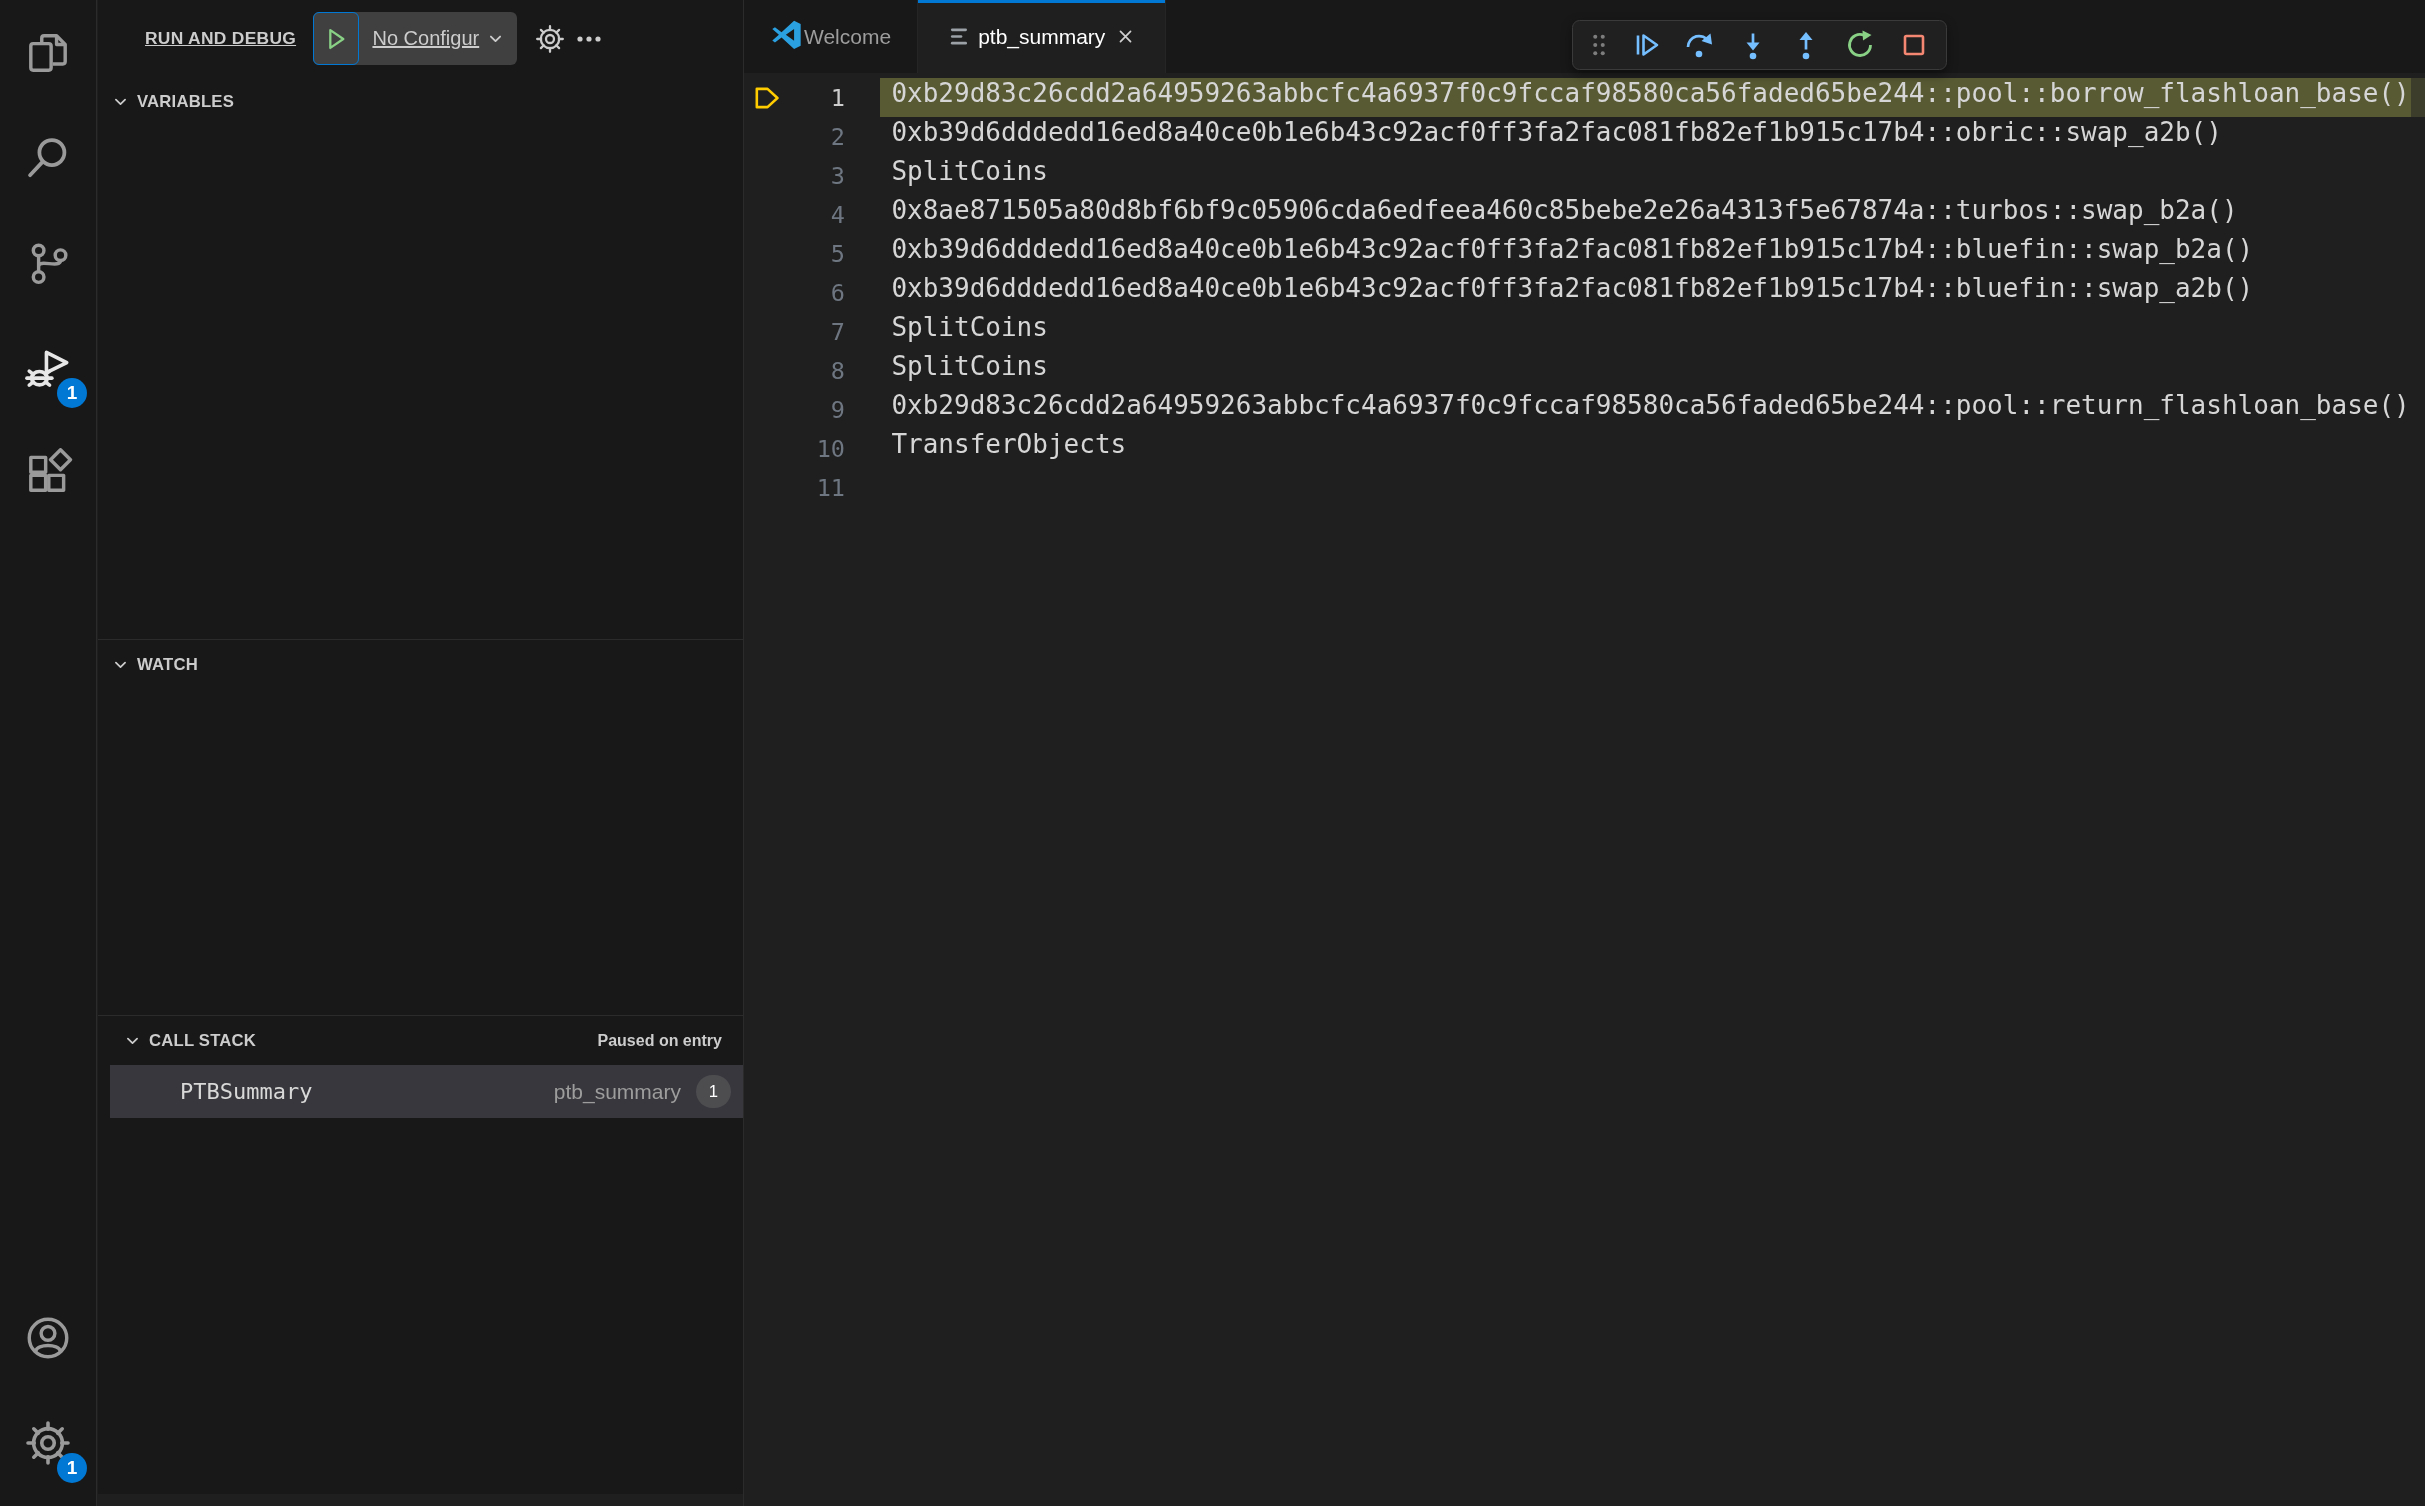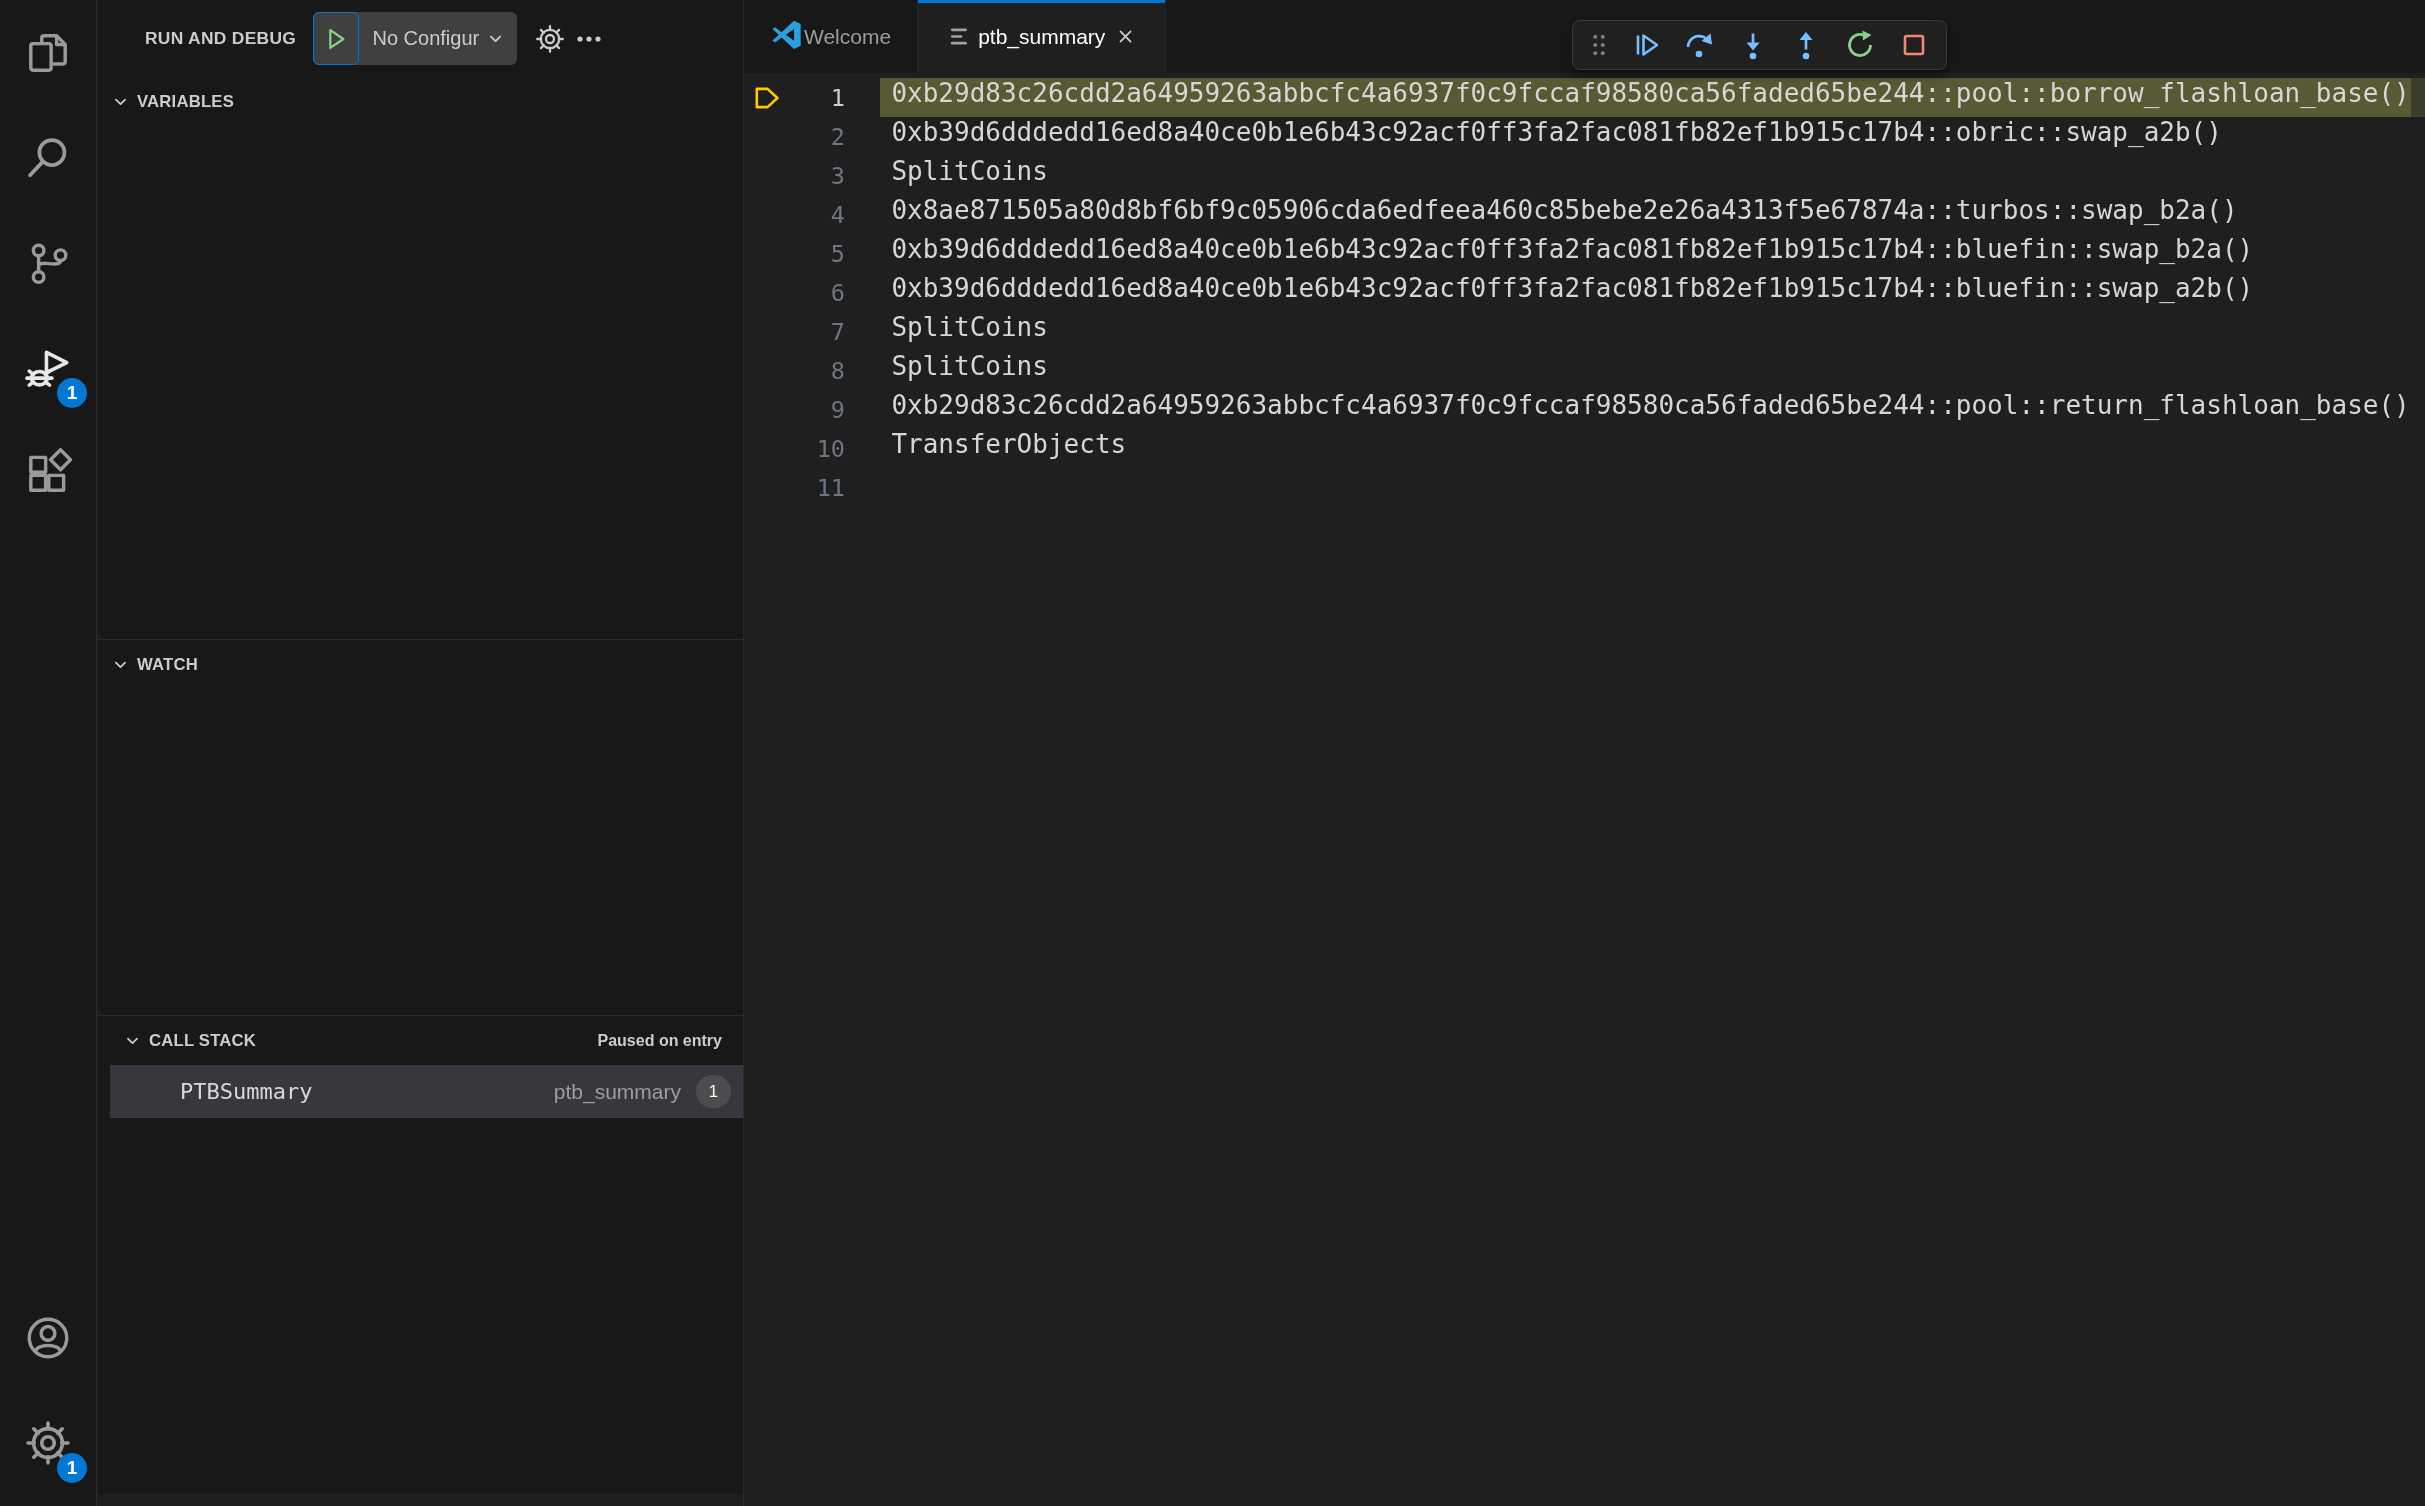--- a/index.html
+++ b/index.html
@@ -27,21 +27,21 @@
   .ab-item svg { width: 50px; height: 50px; }
   .ab-bottom { margin-top: auto; padding-bottom: 10.6px; }
   .badge {
     position: absolute; right: 9px; bottom: 12px;
     min-width: 30px; height: 30px; padding: 0 4.6px; border-radius: 15px;
     background: #0078d4; color: #ffffff; font-size: 19px; font-weight: 700;
     display: flex; align-items: center; justify-content: center;
   }
 
   
-  .sidebar { position: absolute; left: 98px; top: 0; bottom: 12px; width: 645px; background: #181818; }
+  .sidebar { position: absolute; left: 98px; top: 0; bottom: 12px; width: 645px; background: #181818; text-decoration: underline; }
   .sb-header { height: 77px; display: flex; align-items: center; padding: 0 15px 0 47px; }
   .sb-title { font-size: 17.4px; font-weight: 600; letter-spacing: 0.3px; color: #cccccc; white-space: nowrap; }
   .launch {
     display: flex; align-items: center; height: 53px; margin-left: 16.7px;
     background: #404040; border-radius: 6px;
   }
   .launch-play {
     width: 46px; height: 53px; border: 1.5px solid #0078d4; border-radius: 6px;
     display: flex; align-items: center; justify-content: center; cursor: pointer;
   }

